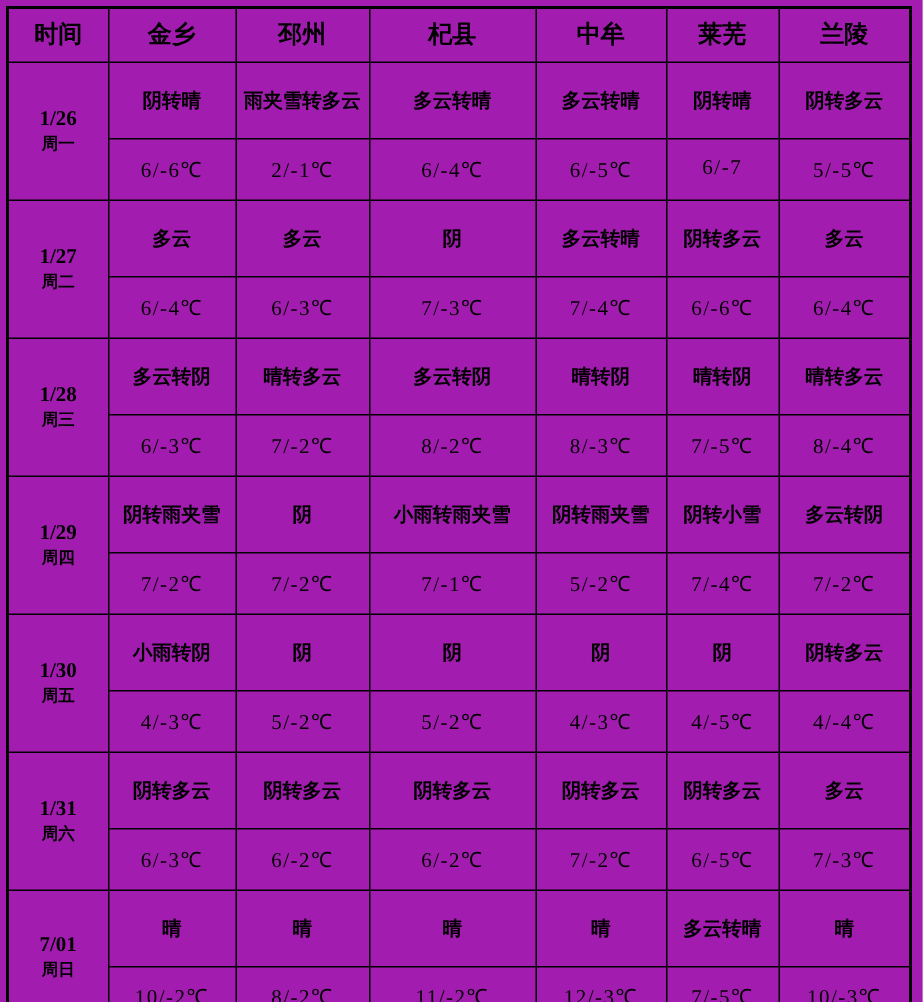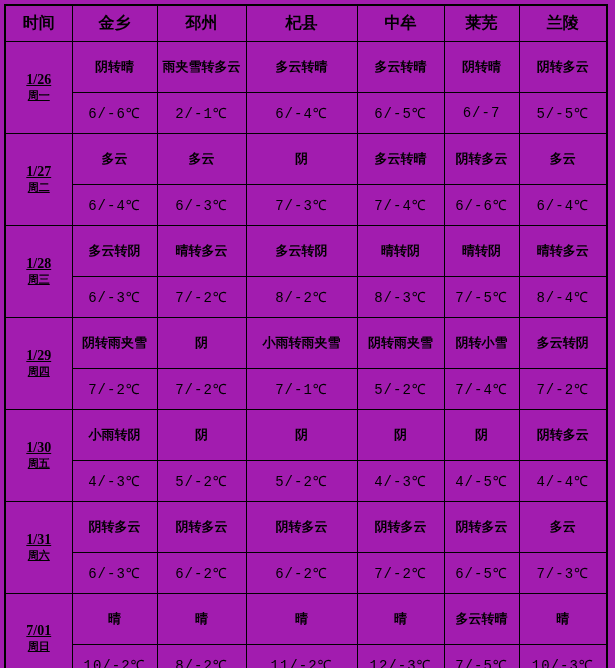--- a/index.html
+++ b/index.html
@@ -40,29 +40,28 @@
   }
   tr.weather-row { height: 45px; }
   tr.temp-row { height: 41px; }
   td.weather-cell {
     font-size: 13px;
     font-weight: bold;
     letter-spacing: 0px;
     padding: 16px 1px;
   }
   td.temp-cell {
-    font-family: Liberation Mono, monospace;
+    font-family: Liberation Serif, serif;
     font-size: 14px;
     font-weight: normal;
     letter-spacing: 1px;
   }
   td.time-cell {
     font-weight: bold;
     padding: 0;
-    text-decoration: underline;
   }
   .time-inner {
     height: 100%;
     display: flex;
     flex-direction: column;
     justify-content: space-around;
     align-items: center;
     padding: 8px 0;
   }
   .date-label {

